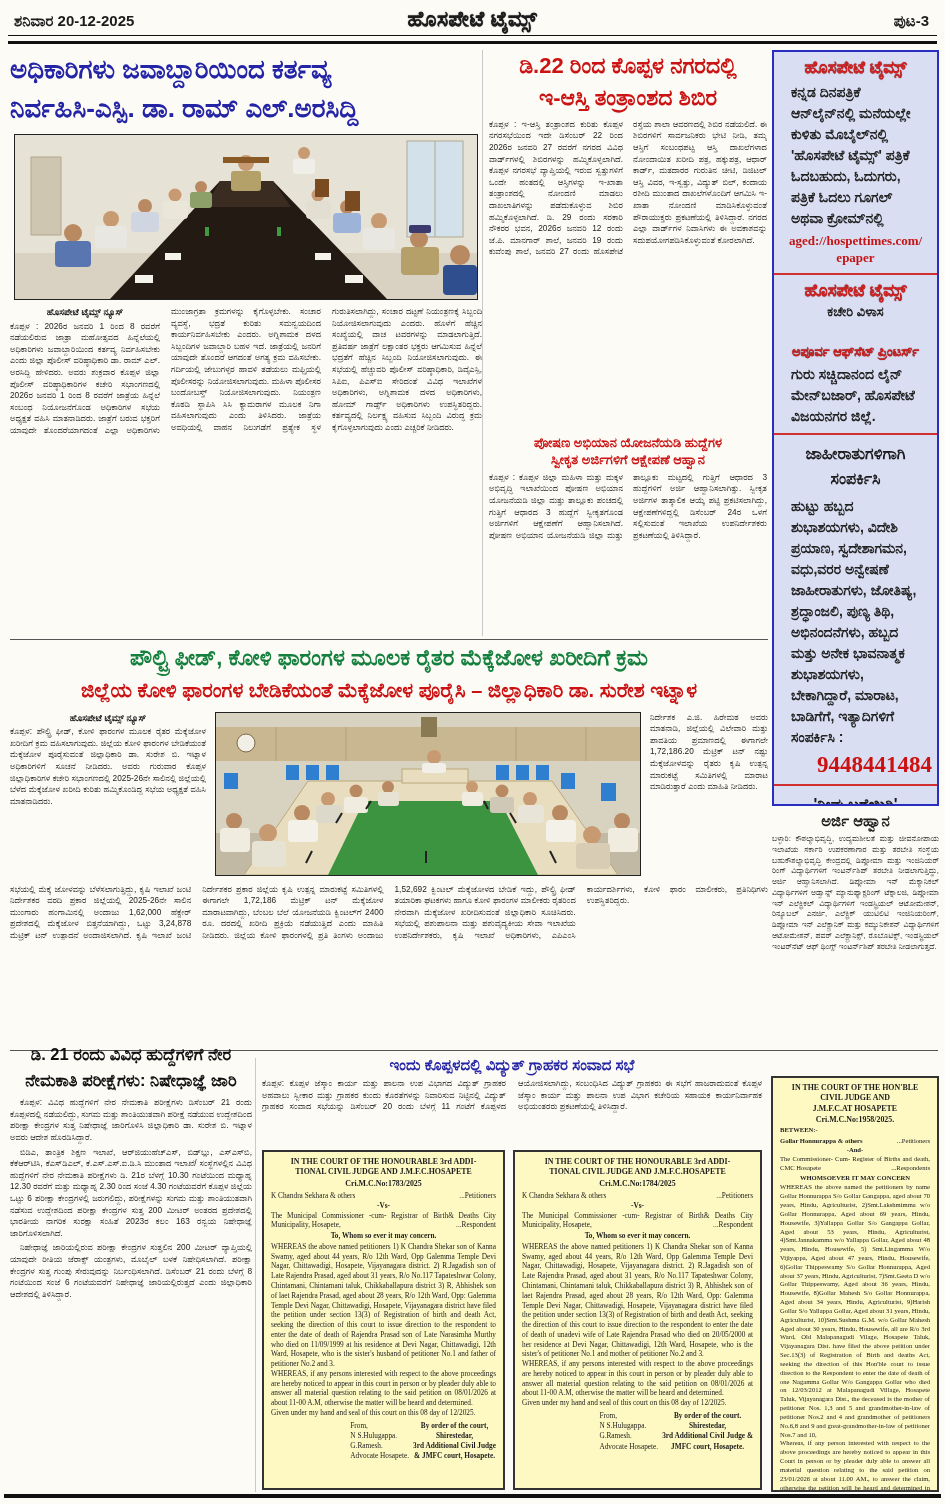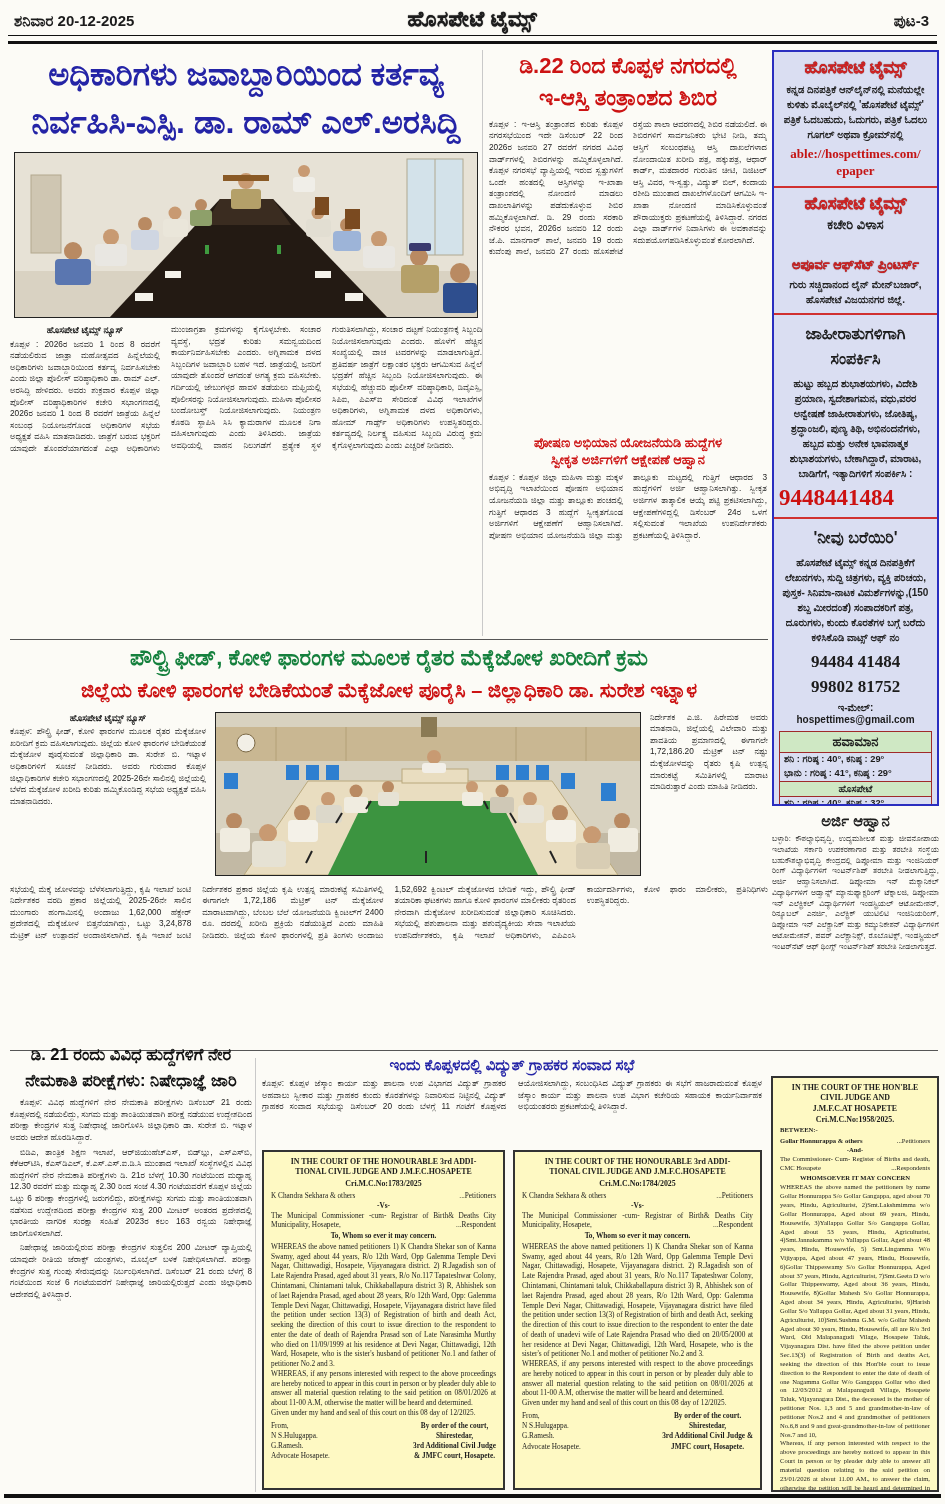--- a/index.html
+++ b/index.html
@@ -12,40 +12,40 @@
   .h-page{position:absolute;right:16px;top:12px;font-size:15px;font-weight:bold;}
   .h-rule1{position:absolute;left:8px;right:8px;top:35px;border-top:1.5px solid #111;}
   .h-rule2{position:absolute;left:8px;right:8px;top:41px;height:3px;background:#111;}
   
   .body-txt{font-size:8.3px;line-height:1.4;text-align:justify;overflow:hidden;}
   .byline{font-weight:bold;text-align:center;font-size:9px;margin-bottom:2px;}
   .vrule{position:absolute;width:1px;background:#c9c9c9;}
   .hrule{position:absolute;height:1px;background:#555;}
   
   .artA{position:absolute;left:10px;top:50px;width:472px;}
-  .artA-h{font-size:32px;line-height:1.5;text-align:center;color:#2424a6;font-weight:bold;}
+  .artA-h{font-size:26px;line-height:1.5;text-align:left;color:#2424a6;font-weight:bold;}
   .photo-frame{border:1.5px solid #222;display:block;margin:6px auto;}
   .colsA{height:284px;column-count:3;column-gap:11px;}
   
   .artB{position:absolute;left:489px;top:50px;width:278px;}
   .artB-h{font-size:22px;line-height:1.45;color:#cc1313;font-weight:bold;text-align:center;}
   .colsB1{height:310px;column-count:2;column-gap:10px;margin-top:5px;}
   .artB-sub{font-size:13px;color:#cc1313;font-weight:bold;text-align:center;line-height:1.35;margin:5px 0 3px;}
   .colsB2{height:150px;column-count:2;column-gap:10px;}
   
   .sidebar{position:absolute;left:772px;top:50px;width:167px;}
   .sb-box{border:2px solid #2a2ec0;background:#dadef2;padding:6px 5px;box-sizing:border-box;height:756px;overflow:hidden;}
   .sb-brand{font-size:17px;font-weight:bold;color:#d42222;text-align:center;text-shadow:0 0 1px #500;}
-  .sb-p{font-size:10px;text-align:center;line-height:1.5;margin:4px 0;font-weight:bold;color:#222;}
+  .sb-p{font-size:14px;line-height:1.5;margin:4px 12px;font-weight:bold;color:#222;}
   .sb-url{color:#c41414;font-weight:bold;text-align:center;font-size:13px;font-family:"Liberation Serif",serif;line-height:1.3;}
   .sb-hr{border:none;border-top:2px solid #d03030;margin:6px -5px;}
   .sb-h2{font-size:13px;font-weight:bold;text-align:center;margin:3px 0;}
   .sb-printer{font-size:13px;color:#d02020;font-weight:bold;text-align:center;text-shadow:0 0 1px #500;margin-top:24px;}
   .sb-big-h{font-size:16px;font-weight:bold;text-align:center;line-height:1.6;}
-  .sb-phone-big{font-size:23px;color:#cc1111;font-weight:bold;text-align:left;font-family:"Liberation Serif",serif;margin:3px 0;}
+  .sb-phone-big{font-size:23px;color:#cc1111;font-weight:bold;text-align:right;font-family:"Liberation Serif",serif;margin:3px 0;}
   .sb-phone{font-size:17px;font-weight:bold;text-align:center;font-family:"Liberation Serif",serif;line-height:1.5;}
   .sb-email{font-size:10px;font-weight:bold;text-align:center;margin-top:2px;}
   .weather{border:1.5px solid #a02a2a;margin-top:6px;}
   .weather-title{background:#cfe8c4;border-bottom:1.5px solid #a02a2a;font-size:13px;font-weight:bold;text-align:center;padding:2px;}
   .weather-row{font-size:9.3px;font-weight:bold;padding:1.5px 4px;}
   .weather-sub{background:#cfe8c4;border-top:1.5px solid #a02a2a;border-bottom:1.5px solid #a02a2a;
                font-size:9.5px;font-weight:bold;text-align:center;padding:1px;}
   .sb-apply{position:absolute;left:772px;top:812px;width:167px;}
   .apply-h{font-size:15px;font-weight:bold;text-align:center;margin-bottom:4px;}
   .apply-p{font-size:7.7px;text-align:justify;line-height:1.4;height:238px;overflow:hidden;}
@@ -66,21 +66,21 @@
   .colsE{column-count:2;column-gap:12px;height:62px;margin-top:4px;}
   
   .notice{position:absolute;border:2px solid #333;padding:5px 7px;box-sizing:border-box;
           font-family:Liberation Serif, serif;font-size:7.3px;line-height:1.34;text-align:justify;
           background:#fef9c3;overflow:hidden;}
   .n-court{font-weight:bold;text-align:center;font-size:7.9px;line-height:1.3;}
   .n-case{font-weight:bold;text-align:center;font-size:7.9px;margin:1px 0;}
   .n-party{display:flex;justify-content:space-between;margin-top:2px;}
   .n-vs{text-align:center;font-weight:bold;}
   .n-to{text-align:center;font-weight:bold;margin:1px 0;}
-  .n-foot{display:flex;justify-content:space-between;margin-top:3px;gap:12px;}
+  .n-foot{display:flex;justify-content:flex-end;margin-top:3px;gap:4px;}
   .n-order{text-align:center;font-weight:bold;}
   .n-from div,.n-order div{line-height:1.4;}
   .page-bottom-rule{position:absolute;left:4px;right:4px;top:1494px;height:4px;background:#111;}
 </style>
 </head>
 <body>
 
 <div class="page">
 
   <div class="h-date">ಶನಿವಾರ 20-12-2025</div>
@@ -169,21 +169,21 @@
       <span>ಕೊಪ್ಪಳ : ಕೊಪ್ಪಳ ಜಿಲ್ಲಾ ಮಹಿಳಾ ಮತ್ತು ಮಕ್ಕಳ ಅಭಿವೃದ್ಧಿ ಇಲಾಖೆಯಿಂದ ಪೋಷಣ ಅಭಿಯಾನ ಯೋಜನೆಯಡಿ ಜಿಲ್ಲಾ ಮತ್ತು ತಾಲ್ಲೂಕು ಪಂಚದಲ್ಲಿ ಗುತ್ತಿಗೆ ಆಧಾರದ 3 ಹುದ್ದೆಗೆ ಸ್ವೀಕೃತಗೊಂಡ ಅರ್ಜಿಗಳಿಗೆ ಆಕ್ಷೇಪಣೆಗೆ ಆಹ್ವಾನಿಸಲಾಗಿದೆ.</span>
       <span>ಪೋಷಣ ಅಭಿಯಾನ ಯೋಜನೆಯಡಿ ಜಿಲ್ಲಾ ಮತ್ತು ತಾಲ್ಲೂಕು ಮಟ್ಟದಲ್ಲಿ ಗುತ್ತಿಗೆ ಆಧಾರದ 3 ಹುದ್ದೆಗಳಿಗೆ ಅರ್ಜಿ ಆಹ್ವಾನಿಸಲಾಗಿತ್ತು. ಸ್ವೀಕೃತ ಅರ್ಜಿಗಳ ತಾತ್ಕಾಲಿಕ ಆಯ್ಕೆ ಪಟ್ಟಿ ಪ್ರಕಟಿಸಲಾಗಿದ್ದು, ಆಕ್ಷೇಪಣೆಗಳಿದ್ದಲ್ಲಿ ಡಿಸೆಂಬರ್ 24ರ ಒಳಗೆ ಸಲ್ಲಿಸುವಂತೆ ಇಲಾಖೆಯ ಉಪನಿರ್ದೇಶಕರು ಪ್ರಕಟಣೆಯಲ್ಲಿ ತಿಳಿಸಿದ್ದಾರೆ.</span>
     </div>
   </div>
 
   <div class="sidebar">
     <div class="sb-box">
       <div class="sb-brand">ಹೊಸಪೇಟೆ ಟೈಮ್ಸ್</div>
       <div class="sb-p">ಕನ್ನಡ ದಿನಪತ್ರಿಕೆ ಆನ್‌ಲೈನ್‌ನಲ್ಲಿ ಮನೆಯಲ್ಲೇ ಕುಳಿತು ಮೊಬೈಲ್‌ನಲ್ಲಿ 'ಹೊಸಪೇಟೆ ಟೈಮ್ಸ್' ಪತ್ರಿಕೆ ಓದಬಹುದು, ಓದುಗರು, ಪತ್ರಿಕೆ ಓದಲು ಗೂಗಲ್ ಅಥವಾ ಕ್ರೋಮ್‌ನಲ್ಲಿ</div>
       <div class="sb-url">
-        <span>able://hospettimes.com/</span><br>
+        <span>aged://hospettimes.com/</span><br>
         <span>epaper</span>
       </div>
       <hr class="sb-hr">
       <div class="sb-brand">ಹೊಸಪೇಟೆ ಟೈಮ್ಸ್</div>
       <div class="sb-h2">ಕಚೇರಿ ವಿಳಾಸ</div>
       <div class="sb-printer">ಅಪೂರ್ವ ಆಫ್‌ಸೆಟ್ ಪ್ರಿಂಟರ್ಸ್</div>
       <div class="sb-p">ಗುರು ಸಚ್ಚಿದಾನಂದ ಲೈನ್ ಮೇನ್‌ಬಜಾರ್, ಹೊಸಪೇಟೆ ವಿಜಯನಗರ ಜಿಲ್ಲೆ.</div>
       <hr class="sb-hr">
       <div class="sb-big-h">
         <span>ಜಾಹೀರಾತುಗಳಿಗಾಗಿ</span><br>

